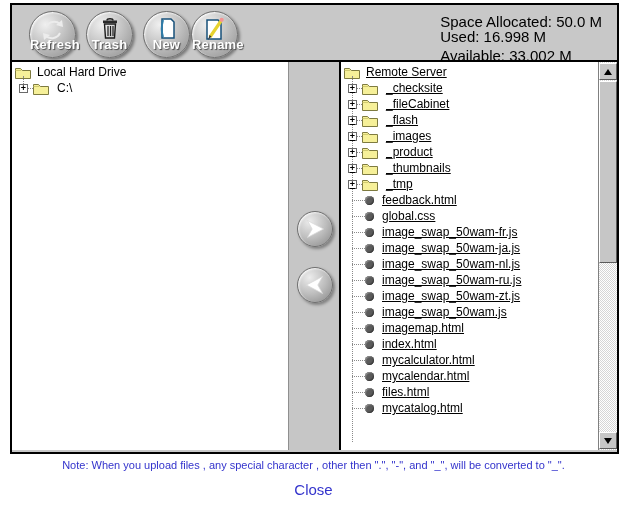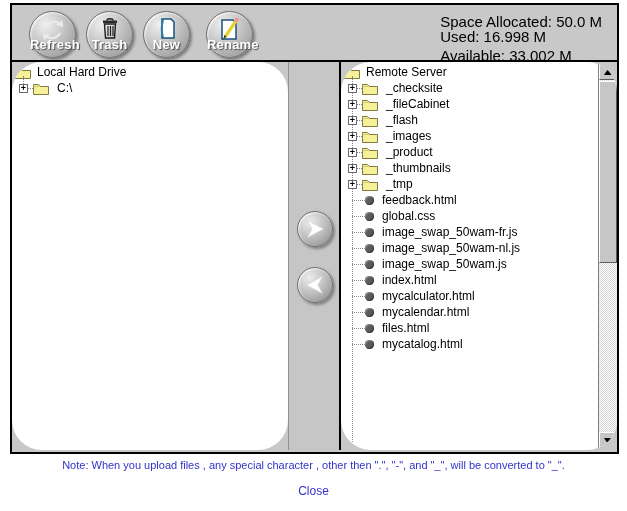--- a/index.html
+++ b/index.html
@@ -12,31 +12,31 @@
   .toolbar { height:57px; border-bottom:2px solid #000; background:#c8c8c8; position:relative; display:flex; align-items:flex-start; }
   .tb-btn { width:47px; height:47px; border-radius:50%; flex:none; margin-top:6px; position:relative; cursor:pointer;
             background:radial-gradient(circle at 34% 28%, #f0f0f0 0%, #c4c4c4 45%, #8d8d8d 100%);
             border:1px solid #6f6f6f; box-shadow:2px 2px 3px rgba(0,0,0,.4), inset 1px 1px 2px rgba(255,255,255,.9); }
   .tb-btn .ic { position:absolute; left:50%; top:4px; transform:translateX(-50%); }
   .tb-label { position:absolute; bottom:5px; width:100%; text-align:center; font-size:13px; font-weight:bold; color:#fff;
               text-shadow:1px 1px 1px #4a4a4a; letter-spacing:.2px; }
   #btn-refresh { margin-left:17px; }
   #btn-trash   { margin-left:10px; }
   #btn-new     { margin-left:10px; }
-  #btn-rename  { margin-left:16px; }
+  #btn-rename  { margin-left:1px; }
 
   .space-info { position:absolute; right:15px; top:9px; font-size:15px; color:#000; line-height:15px; text-align:left; }
   .space-info .gap { margin-top:4px; }
 
   
   .main { display:flex; height:388px; background:#c8c8c8; }
-  .panel { background:#fff; position:relative; overflow:hidden; padding-top:2px;border-radius:30px; }
+  .panel { background:#fff; position:relative; overflow:hidden; padding-top:2px; }
   .panel-left  { width:276px; }
   .divider { width:53px; flex:none; background:#c6c6c6; border-left:1px solid #8f8f8f; border-right:2px solid #000; position:relative; }
-  .panel-right { flex:1; }
+  .panel-right { flex:1;text-decoration:underline; }
 
   
   .trow { height:16px; display:flex; align-items:center; white-space:nowrap; position:relative; }
   .trow.root { padding-left:3px; }
   .tlabel { margin-left:8px; font-size:12px; color:#000; cursor:default; }
   .trow.root .tlabel { margin-left:6px; }
   .plus { width:9px; height:9px; margin-left:7px; flex:none; background:#fff; border:1px solid #6a6a6a; color:#000;
           font:bold 9px/7px "Liberation Sans", sans-serif; text-align:center; position:relative; z-index:2; cursor:pointer; }
   .stub { width:5px; border-top:1px dotted #8a8a8a; flex:none; }
   .file .stub { margin-left:11px; width:13px; }
@@ -63,21 +63,21 @@
   .sb-btn.down { bottom:1px; }
   .sb-thumb { position:absolute; left:0; top:19px; width:18px; height:182px; background:#c6c6c6;
               border:1px solid; border-color:#fff #5a5a5a #5a5a5a #fff; cursor:pointer; }
   .tri-up { width:0; height:0; border-left:4px solid transparent; border-right:4px solid transparent; border-bottom:6px solid #000; }
   .tri-down { width:0; height:0; border-left:4px solid transparent; border-right:4px solid transparent; border-top:6px solid #000; }
 
   
   .footer { position:absolute; left:0; top:459px; width:627px; text-align:center; }
   .note { font-size:11px; color:#3333cc; }
   .close-wrap { margin-top:10px; }
-  .close-link { font-size:12px; color:#3333cc; cursor:pointer; }
+  .close-link { font-size:15px; color:#3333cc; cursor:pointer; }
 </style>
 </head>
 <body>
 
 <svg width="0" height="0" style="position:absolute">
   <defs>
     <g id="folder-def">
       <path d="M0.5 12.5 V2.5 h5 l1.8 2 H15.5 v8 Z" fill="#F6F099" stroke="#7E7B40" stroke-width="1"></path>
       <path d="M0.5 4.5 H6" stroke="#CFC96E" stroke-width="1" fill="none"></path>
     </g>
@@ -242,26 +242,46 @@
         <span class="tlabel">global.css</span>
       </div>
       <div class="trow file">
         <i class="stub"></i>
           <span class="bullet"></span>
         <span class="tlabel">image_swap_50wam-fr.js</span>
       </div>
       <div class="trow file">
         <i class="stub"></i>
           <span class="bullet"></span>
+        <span class="tlabel">image_swap_50wam-ja.js</span>
+      </div>
+      <div class="trow file">
+        <i class="stub"></i>
+          <span class="bullet"></span>
         <span class="tlabel">image_swap_50wam-nl.js</span>
       </div>
       <div class="trow file">
         <i class="stub"></i>
           <span class="bullet"></span>
+        <span class="tlabel">image_swap_50wam-ru.js</span>
+      </div>
+      <div class="trow file">
+        <i class="stub"></i>
+          <span class="bullet"></span>
+        <span class="tlabel">image_swap_50wam-zt.js</span>
+      </div>
+      <div class="trow file">
+        <i class="stub"></i>
+          <span class="bullet"></span>
         <span class="tlabel">image_swap_50wam.js</span>
+      </div>
+      <div class="trow file">
+        <i class="stub"></i>
+          <span class="bullet"></span>
+        <span class="tlabel">imagemap.html</span>
       </div>
       <div class="trow file">
         <i class="stub"></i>
           <span class="bullet"></span>
         <span class="tlabel">index.html</span>
       </div>
       <div class="trow file">
         <i class="stub"></i>
           <span class="bullet"></span>
         <span class="tlabel">mycalculator.html</span>

